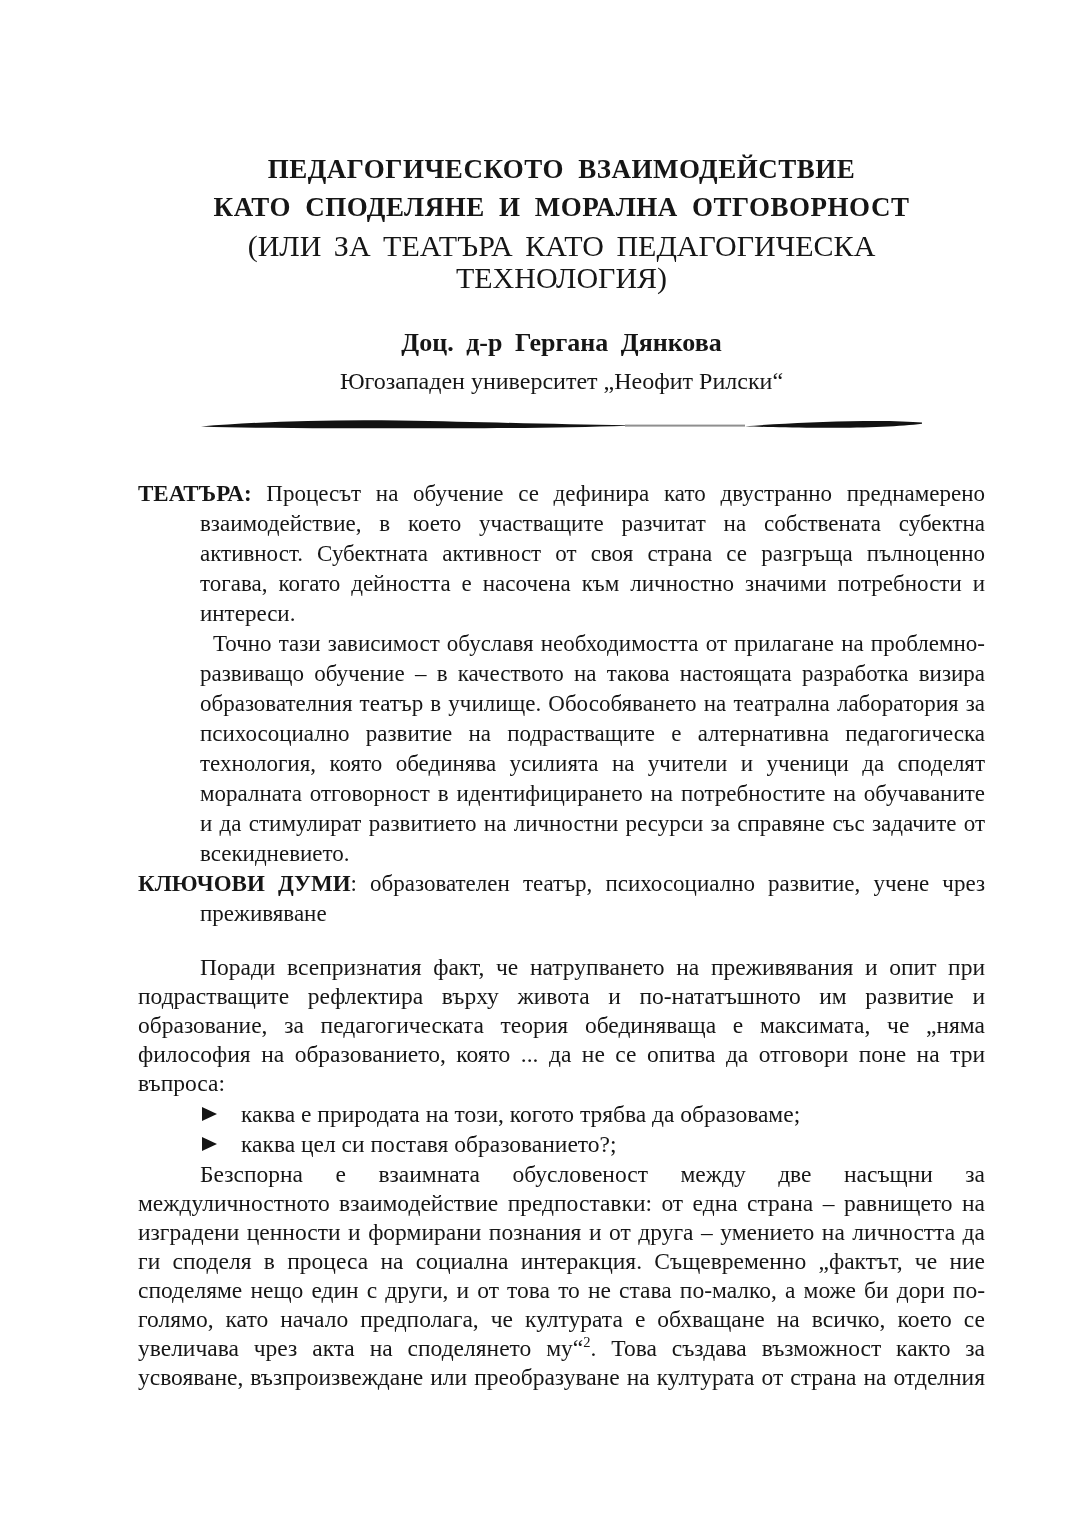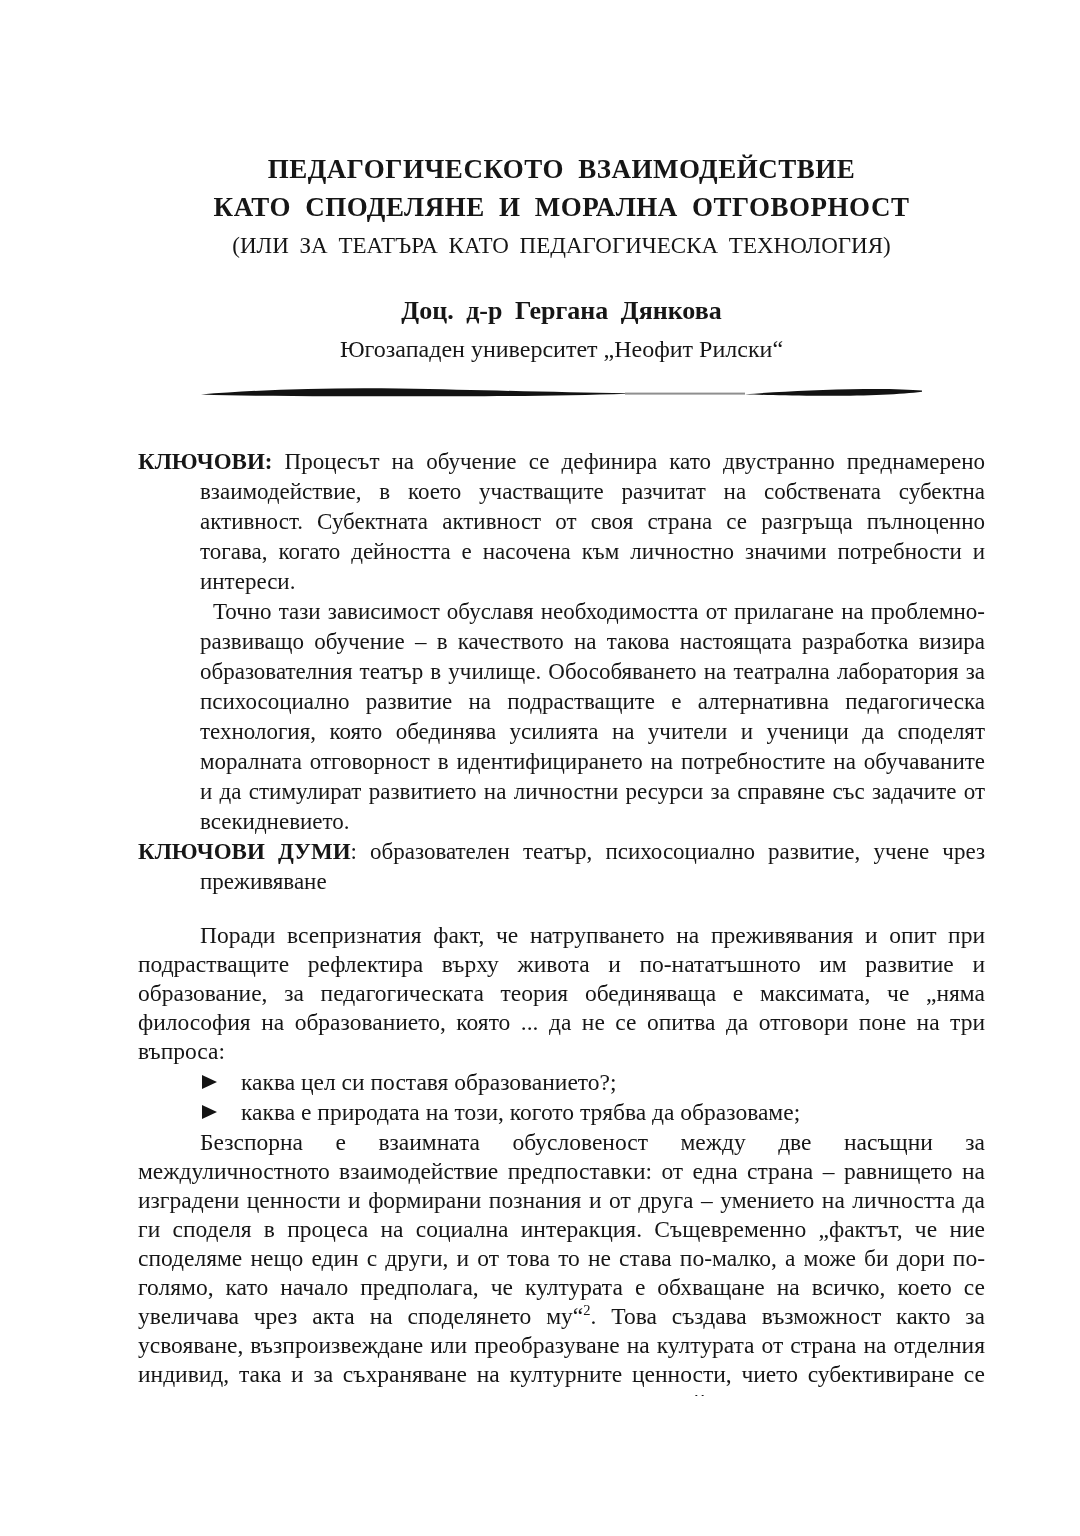--- a/index.html
+++ b/index.html
@@ -29,21 +29,21 @@
     font-size:27px;
     font-weight:bold;
     line-height:38px;
     letter-spacing:0.5px;
     word-spacing:7px;
   }
   .title .tline { display:block; }
   .subtitle {
     margin-top:4px;
     text-align:center;
-    font-size:23px;
+    font-size:30px;
     line-height:32px;
     word-spacing:5px;
   }
   .author {
     margin-top:34px;
     text-align:center;
     font-size:26px;
     font-weight:bold;
     word-spacing:6px;
   }
@@ -124,36 +124,36 @@
     <div class="author">Доц. д-р Гергана Дянкова</div>
     <div class="affiliation">Югозападен университет „Неофит Рилски“</div>
 
     <svg class="divider" width="725" height="16" viewBox="0 0 725 16" aria-hidden="true">
       <path d="M2,9.5 C60,4.5 130,2.5 200,3.5 C290,5 360,7.5 428,8.2 L428,8.8 C370,10.8 300,11.6 220,11.2 C140,11 60,11.6 2,9.5 Z" fill="#121212"></path>
       <rect x="426" y="7.6" width="120" height="2" fill="#8f8f8f"></rect>
       <path d="M546,9.2 C580,6.8 620,4.6 665,4 C690,3.7 710,4.4 723,5.6 L723,6.8 C700,9.8 660,11.2 615,10.8 C585,10.5 562,9.9 546,9.2 Z" fill="#121212"></path>
     </svg>
 
     <section class="abstract">
-      <p class="hang"><span class="label">КЛЮЧОВИ:</span> <span>Процесът на обучение се дефинира като двустранно преднамерено взаимодействие, в което участващите разчитат на собствената субектна активност. Субектната активност от своя страна се разгръща пълноценно тогава, когато дейността е насочена към личностно значими потребности и интереси.</span></p>
+      <p class="hang"><span class="label">ТЕАТЪРА:</span> <span>Процесът на обучение се дефинира като двустранно преднамерено взаимодействие, в което участващите разчитат на собствената субектна активност. Субектната активност от своя страна се разгръща пълноценно тогава, когато дейността е насочена към личностно значими потребности и интереси.</span></p>
       <p class="p2">Точно тази зависимост обуславя необходимостта от прилагане на проблемно-развиващо обучение – в качеството на такова настоящата разработка визира образователния театър в училище. Обособяването на театрална лаборатория за психосоциално развитие на подрастващите е алтернативна педагогическа технология, която обединява усилията на учители и ученици да споделят моралната отговорност в идентифицирането на потребностите на обучаваните и да стимулират развитието на личностни ресурси за справяне със задачите от всекидневието.</p>
       <p class="hang"><span class="label">КЛЮЧОВИ ДУМИ</span><span>: образователен театър, психосоциално развитие, учене чрез преживяване</span></p>
     </section>
 
     <section class="body-text">
       <p class="indent">Поради всепризнатия факт, че натрупването на преживявания и опит при подрастващите рефлектира върху живота и по-нататъшното им развитие и образование, за педагогическата теория обединяваща е максимата, че „няма философия на образованието, която ... да не се опитва да отговори поне на три въпроса:</p>
 
       <div class="bullets">
         <div class="bullet-row">
           <span class="arrow"></span>
-          <span class="btext">каква цел си поставя образованието?;</span>
+          <span class="btext">каква е природата на този, когото трябва да образоваме;</span>
         </div>
         <div class="bullet-row">
           <span class="arrow"></span>
-          <span class="btext">каква е природата на този, когото трябва да образоваме;</span>
+          <span class="btext">каква цел си поставя образованието?;</span>
         </div>
       </div>
 
       <p class="indent"><span>Безспорна е взаимната обусловеност между две насъщни за междуличностното взаимодействие предпоставки: от една страна – равнището на изградени ценности и формирани познания и от друга – умението на личността да ги споделя в процеса на социална интеракция. Същевременно „фактът, че ние споделяме нещо един с други, и от това то не става по-малко, а може би дори по-голямо, като начало предполага, че културата е обхващане на всичко, което се увеличава чрез акта на споделянето му“</span><sup>2</sup><span>. Това създава възможност както за усвояване, възпроизвеждане или преобразуване на културата от страна на отделния индивид, така и за съхраняване на културните ценности, чието субективиране се осъществява в процеса на междуличностното взаимодействие.</span></p>
     </section>
 
   </div>
 
   <div class="page-number">402</div>
 </div>

